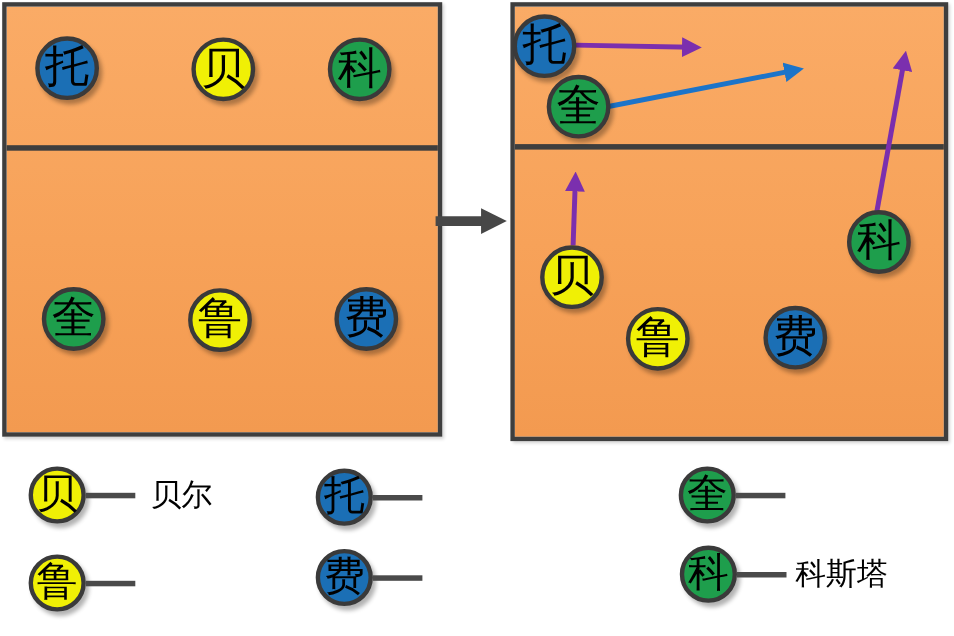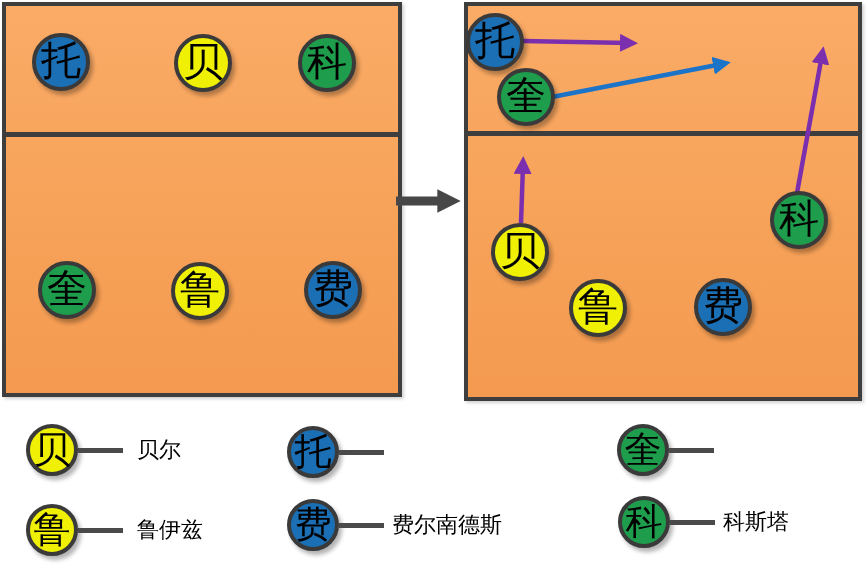--- a/index.html
+++ b/index.html
@@ -30,21 +30,21 @@
   .p-green{background:#1E9E4C;}
   .glyph{font-size:40px;line-height:1;color:#000;transform:translateY(-1px);}
 
   
   .legend-item{position:absolute;display:flex;align-items:center;}
   .legend-circle{width:44px;height:44px;border:4px solid #3A3A3A;border-radius:50%;
           display:flex;align-items:center;justify-content:center;flex:none;
           box-shadow:3px 4px 4px rgba(0,0,0,0.30);}
   .glyph.lg{font-size:37px;}
   .legend-connector{width:45px;height:5px;background:#4A4A4A;margin:0 14px 0 0;flex:none;}
-  .legend-name{font-size:22px;color:#000;white-space:nowrap;}
+  .legend-name{font-size:28px;color:#000;white-space:nowrap;}
 </style>
 </head>
 <body>
 
 <div class="canvas">
 
   <div class="field field-before">
     <div class="center-line"></div>
   </div>
 
@@ -132,28 +132,26 @@
       <div class="legend-circle p-green">
           <span class="glyph lg">奎</span>
         </div>
       <div class="legend-connector" style="margin-right:8px"></div>
     </div>
     <div class="legend-item" style="left:26px;top:504px">
       <div class="legend-circle p-yellow">
           <span class="glyph lg">鲁</span>
         </div>
       <div class="legend-connector"></div>
-      <div class="legend-name">鲁伊兹</div>
     </div>
     <div class="legend-item" style="left:287px;top:499px">
       <div class="legend-circle p-blue">
           <span class="glyph lg">费</span>
         </div>
       <div class="legend-connector" style="margin-right:8px"></div>
-      <div class="legend-name">费尔南德斯</div>
     </div>
     <div class="legend-item" style="left:618px;top:496px">
       <div class="legend-circle p-green">
           <span class="glyph lg">科</span>
         </div>
       <div class="legend-connector" style="margin-right:8px"></div>
       <div class="legend-name">科斯塔</div>
     </div>
   </div>
 

